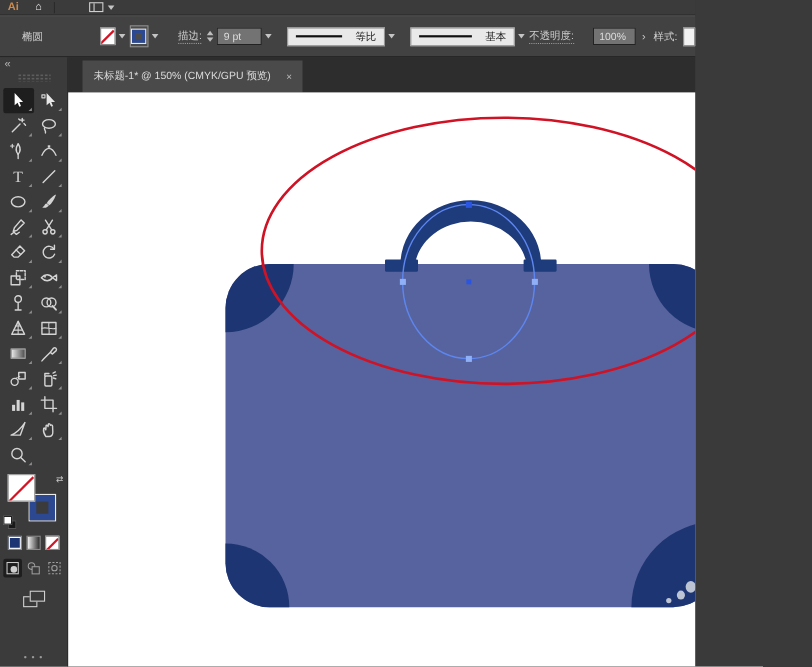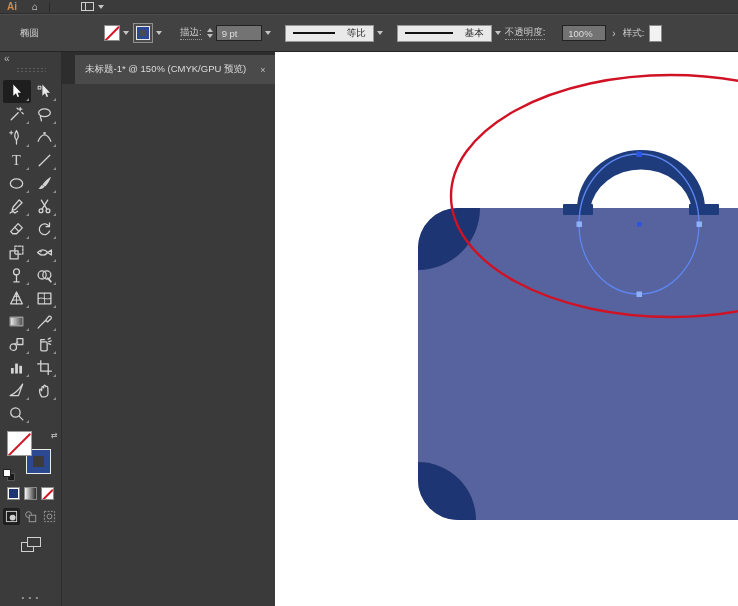--- a/index.html
+++ b/index.html
@@ -1,18 +1,18 @@
 <!DOCTYPE html>
 <html><head>
 <meta charset="utf-8">
 <style>
   *{margin:0;padding:0;box-sizing:border-box}
   html,body{width:738px;height:606px;overflow:hidden}
   body{font-family:"Liberation Sans","DejaVu Sans",sans-serif;background:#3a3a3a;color:#ddd;-webkit-font-smoothing:antialiased}
-  .app{width:738px;height:606px;display:flex;flex-direction:column}
+  .app{width:632px;height:606px;display:flex;flex-direction:column}
 
   
   .menubar{height:14px;background:#3b3b3b;border-bottom:1px solid #2e2e2e;display:flex;align-items:center;font-size:9px;color:#e0e0e0;flex:0 0 14px}
   .ai-logo{color:#cf8a4c;font-weight:bold;font-size:10px;padding:0 7px;line-height:14px}
   .home{color:#e8e8e8;font-size:10px;padding:0 8px;line-height:13px}
   .mb-div{width:1px;height:10px;background:#2a2a2a;margin:0 3px}
   .menu-item{padding:0 8px;letter-spacing:.4px;cursor:default;white-space:nowrap}
   .ws-switch{margin-left:28px;display:flex;align-items:center;gap:4px}
   .ws-icon{width:13px;height:9px;border:1px solid #cfcfcf;position:relative}
   .ws-icon::before{content:"";position:absolute;left:3px;top:0;bottom:0;width:1px;background:#cfcfcf}
@@ -67,21 +67,21 @@
   .modes{display:flex;justify-content:center;gap:2px;margin-top:8px}
   .mode{width:17px;height:17px;display:flex;align-items:center;justify-content:center;border-radius:2px}
   .mode.active{background:#1e1e1e}
   .screenmode{margin-top:12px;display:flex;justify-content:center}
   .sm-icon{position:relative;width:20px;height:15px}
   .sm-icon .r1{position:absolute;left:0;bottom:0;width:13px;height:10px;border:1px solid #cfcfcf}
   .sm-icon .r2{position:absolute;right:0;top:0;width:14px;height:10px;border:1px solid #cfcfcf;background:#3b3b3b}
   .tb-more{margin-top:auto;text-align:center;color:#9a9a9a;font-size:8px;letter-spacing:1px;padding-bottom:4px}
 
   
-  .main{flex:1;display:flex;flex-direction:row;min-width:0}
+  .main{flex:1;display:flex;flex-direction:column;min-width:0}
   .tabbar{height:32px;background:#2d2d2d;display:flex;align-items:flex-end;padding-left:13px;flex:0 0 32px}
   .tab{height:29px;background:#4a4a4a;display:flex;align-items:center;padding:0 10px;font-size:9.5px;color:#dcdcdc;white-space:nowrap}
   .tab-close{margin-left:14px;color:#bdbdbd;font-size:9px}
   .canvas{flex:1;background:#fff;position:relative;overflow:hidden}
   .canvas svg{display:block}
 </style>
 </head>
 <body>
 
 <div class="app">

